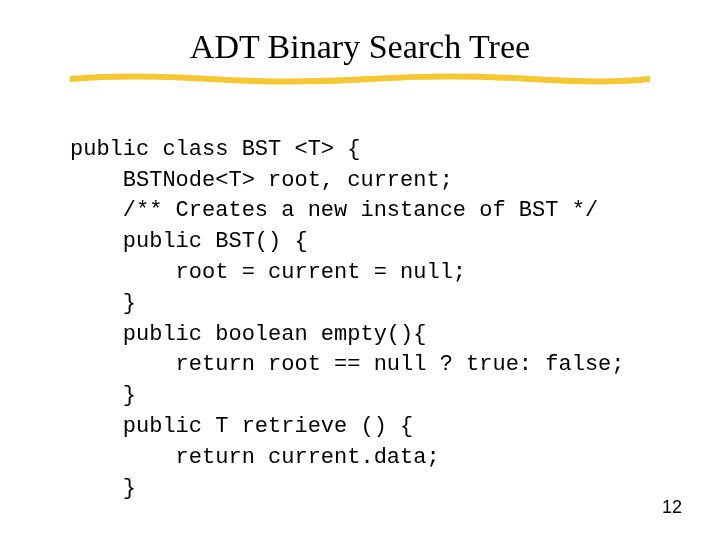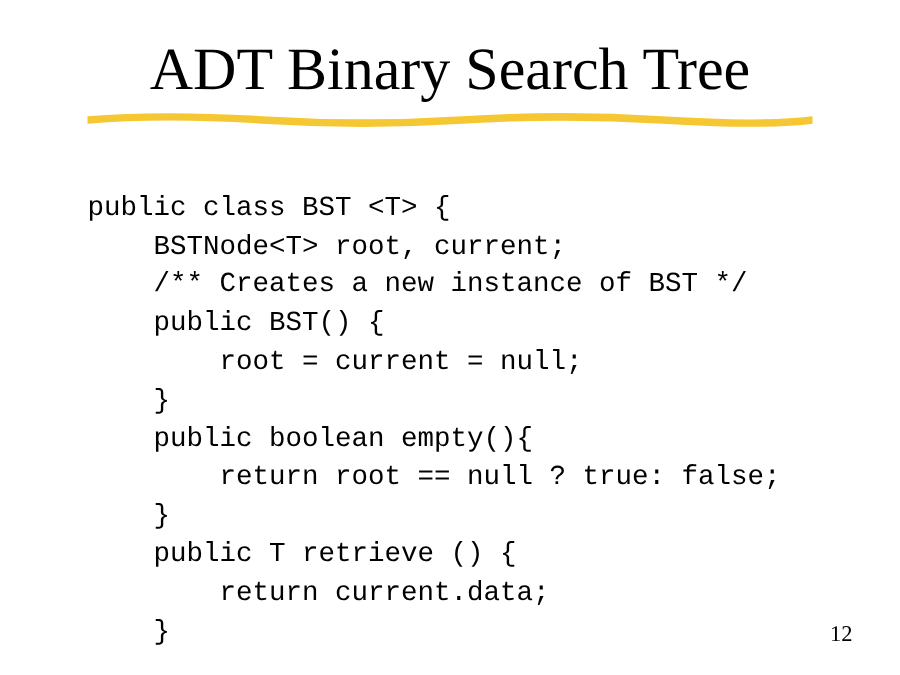--- a/index.html
+++ b/index.html
@@ -7,21 +7,21 @@
     padding: 0;
     width: 720px;
     height: 540px;
     background: #ffffff;
     font-family: "Times New Roman", Times, serif;
     position: relative;
     overflow: hidden;
   }
   .title {
     text-align: center;
-    font-size: 48px;
+    font-size: 34px;
     font-weight: normal;
     margin-top: 28px;
     margin-bottom: 6px;
     color: #000;
   }
   .underline-wrap {
     width: 580px;
     margin: 0 auto 18px auto;
     position: relative;
     height: 14px;
@@ -36,21 +36,21 @@
     font-size: 22px;
     line-height: 1.4;
     white-space: pre;
     margin-left: 70px;
     color: #000;
   }
   .page-number {
     position: absolute;
     bottom: 22px;
     right: 38px;
-    font-family: Liberation Serif, serif;
+    font-family: Liberation Sans, sans-serif;
     font-size: 18px;
     color: #000;
   }
 </style>
 </head>
 <body>
 
 <div class="title">ADT Binary Search Tree</div>
 
 <div class="underline-wrap">

